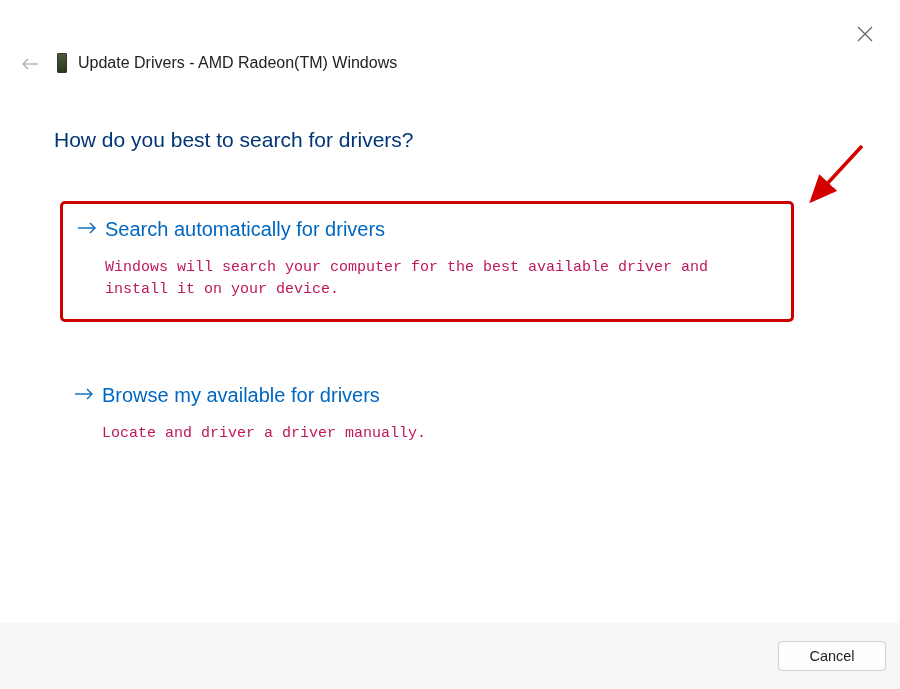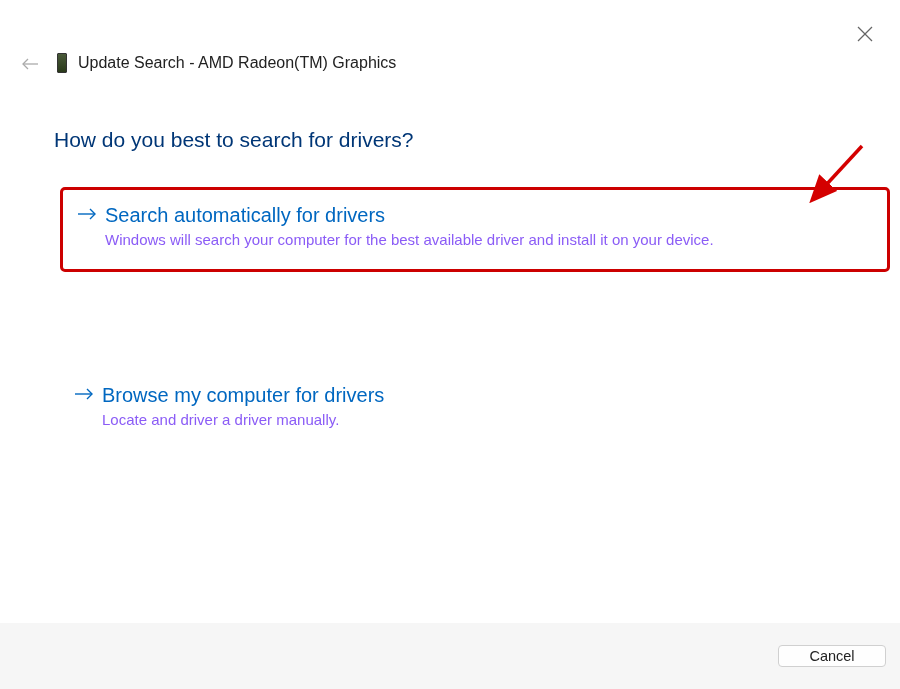--- a/index.html
+++ b/index.html
@@ -74,22 +74,22 @@
       left: 54px;
       font-size: 21px;
       color: #003676;
       font-weight: 400;
     }
     .option-group {
       position: absolute;
       left: 60px;
     }
     .option1 {
-      top: 187px;
-      width: 830px;
+      top: 201px;
+      width: 734px;
       padding: 14px 14px 18px 14px;
       border: 3px solid #cc0000;
       border-radius: 5px;
     }
     .option2 {
       top: 370px;
       width: 734px;
       padding: 14px 14px 18px 14px;
     }
     .option-header {
@@ -107,25 +107,26 @@
       width: 20px;
       height: 14px;
     }
     .option-title {
       font-size: 20px;
       color: #0067c0;
       font-weight: 400;
     }
     .option-desc {
       font-size: 15px;
-      color: #8b5cf6;
+      color: #be185d;
       margin-left: 28px;
-      margin-top: 2px;
+      margin-top: 16px;
       line-height: 1.45;
       max-width: 620px;
+      font-family: Liberation Mono, monospace;
     }
     .annotation-arrow {
       position: absolute;
       top: 140px;
       left: 804px;
       pointer-events: none;
     }
     .footer-bar {
       position: absolute;
       bottom: 0;
@@ -133,21 +134,21 @@
       right: 0;
       height: 66px;
       background: #f6f6f6;
       display: flex;
       justify-content: flex-end;
       align-items: center;
       padding-right: 14px;
     }
     .cancel-btn {
       width: 108px;
-      height: 22px;
+      height: 30px;
       background: #fefefe;
       border: 1px solid #d0d0d0;
       border-radius: 4px;
       font-size: 14.5px;
       color: #222;
       cursor: pointer;
       font-family: inherit;
     }
   </style>
 </head>
@@ -164,21 +165,21 @@
   <svg viewBox="0 0 18 14">
     <line x1="2" y1="7" x2="17" y2="7" stroke="currentColor" stroke-width="1.3"></line>
     <polyline points="7,2 2,7 7,12" fill="none" stroke="currentColor" stroke-width="1.3"></polyline>
   </svg>
 </div>
 
 <div class="header-row">
   <div class="device-icon">
     <div class="device-icon-inner"></div>
   </div>
-  <div class="window-title">Update Search - AMD Radeon(TM) Graphics</div>
+  <div class="window-title">Update Drivers - AMD Radeon(TM) Windows</div>
 </div>
 
 <div class="main-heading">How do you best to search for drivers?</div>
 
 <div class="option-group option1">
   <div class="option-header">
     <span class="option-arrow">
       <svg viewBox="0 0 20 14">
         <line x1="1" y1="7" x2="18" y2="7" stroke="currentColor" stroke-width="1.4"></line>
         <polyline points="13,2 18,7 13,12" fill="none" stroke="currentColor" stroke-width="1.4"></polyline>
@@ -190,21 +191,21 @@
 </div>
 
 <div class="option-group option2">
   <div class="option-header">
     <span class="option-arrow">
       <svg viewBox="0 0 20 14">
         <line x1="1" y1="7" x2="18" y2="7" stroke="currentColor" stroke-width="1.4"></line>
         <polyline points="13,2 18,7 13,12" fill="none" stroke="currentColor" stroke-width="1.4"></polyline>
       </svg>
     </span>
-    <span class="option-title">Browse my computer for drivers</span>
+    <span class="option-title">Browse my available for drivers</span>
   </div>
   <div class="option-desc">Locate and driver a driver manually.</div>
 </div>
 
 <svg class="annotation-arrow" width="70" height="70">
   <defs>
     <marker id="arrowhead" markerWidth="8" markerHeight="7" refX="6" refY="3.5" orient="auto">
       <polygon points="0 0, 8 3.5, 0 7" fill="#d40000"></polygon>
     </marker>
   </defs>

